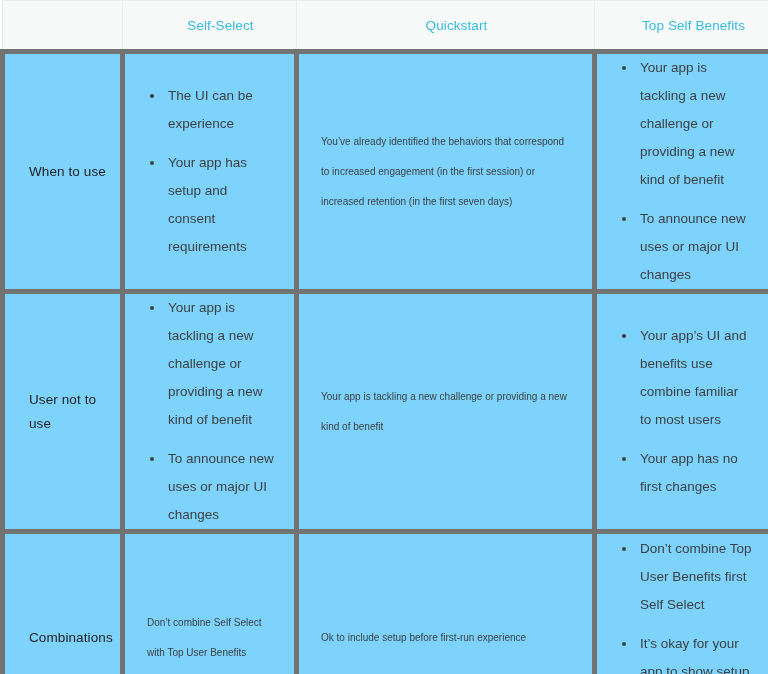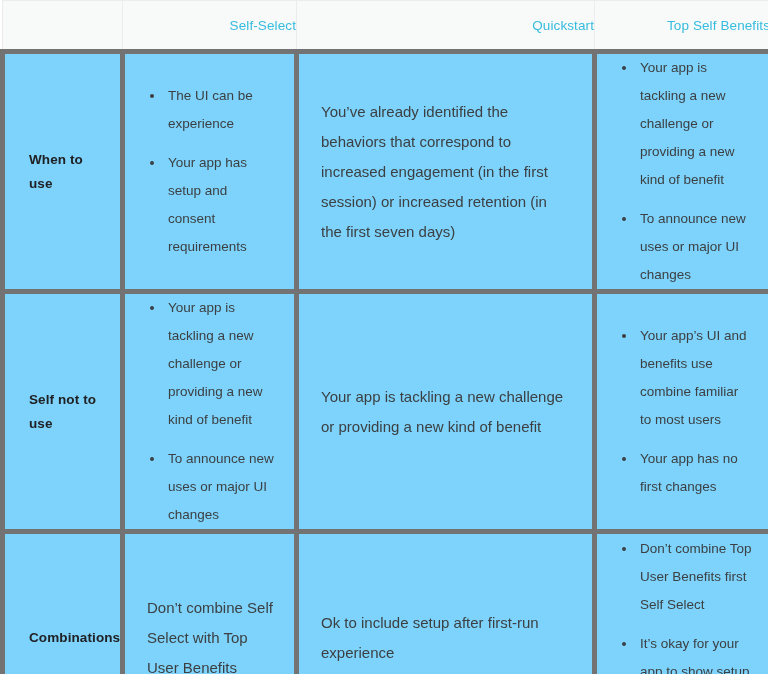--- a/index.html
+++ b/index.html
@@ -30,21 +30,21 @@
   
   thead tr {
     background: #f8f9f9;
   }
   thead th {
     border: 1px solid #ececee;
     border-top: 1px solid #ececee;
     padding: 0;
     height: 48px;
     vertical-align: middle;
-    text-align: right;
+    text-align: center;
     font-weight: normal;
   }
   thead th.corner-cell {
     border-left: 1px solid #ececee;
   }
   .col-header-label {
     display: block;
     color: #35bcde;
     font-size: 13.5px;
     font-weight: normal;
@@ -59,40 +59,40 @@
     padding: 0;
     background: #7dd3fc;
   }
 
   tbody tr.row-1 td { height: 208px; }
   tbody tr.row-2 td { height: 206px; }
   tbody tr.row-3 td { height: 208px; }
 
   .row-label {
     display: block;
-    font-weight: bold;
+    font-weight: normal;
     color: #202124;
     font-size: 13.5px;
     line-height: 24px;
     padding: 0 14px 0 24px;
     letter-spacing: 0.1px;
   }
 
   .cell-inner {
     padding: 0 22px 0 22px;
   }
   .cell-inner.narrow-pad {
     padding: 0 16px 0 22px;
   }
 
   p.cell-para {
     margin: 0;
     line-height: 30px;
     color: #3c4043;
-    font-size: 15px;
+    font-size: 10px;
   }
 
   ul.bullet-list {
     margin: 0;
     padding: 0;
     list-style: none;
   }
   ul.bullet-list li {
     position: relative;
     padding-left: 21px;
@@ -173,21 +173,21 @@
           <ul class="bullet-list">
             <li>Your app is tackling a new challenge or providing a new kind of benefit</li>
             <li>To announce new uses or major UI changes</li>
           </ul>
         </div>
       </td>
     </tr>
 
     <tr class="row-2">
       <td>
-        <span class="row-label">Self not to use</span>
+        <span class="row-label">User not to use</span>
       </td>
 
       <td class="cell-self">
         <div class="cell-inner narrow-pad">
           <ul class="bullet-list">
             <li>Your app is tackling a new challenge or providing a new kind of benefit</li>
             <li>To announce new uses or major UI changes</li>
           </ul>
         </div>
       </td>
@@ -214,21 +214,21 @@
       </td>
 
       <td class="cell-self">
         <div class="cell-inner narrow-pad">
           <p class="cell-para">Don’t combine Self Select with Top User Benefits</p>
         </div>
       </td>
 
       <td class="cell-quick">
         <div class="cell-inner">
-          <p class="cell-para">Ok to include setup after first-run experience</p>
+          <p class="cell-para">Ok to include setup before first-run experience</p>
         </div>
       </td>
 
       <td class="cell-top">
         <div class="cell-inner narrow-pad">
           <ul class="bullet-list">
             <li>Don’t combine Top User Benefits first Self Select</li>
             <li>It’s okay for your app to show setup after or as part of onboarding</li>
           </ul>
         </div>

